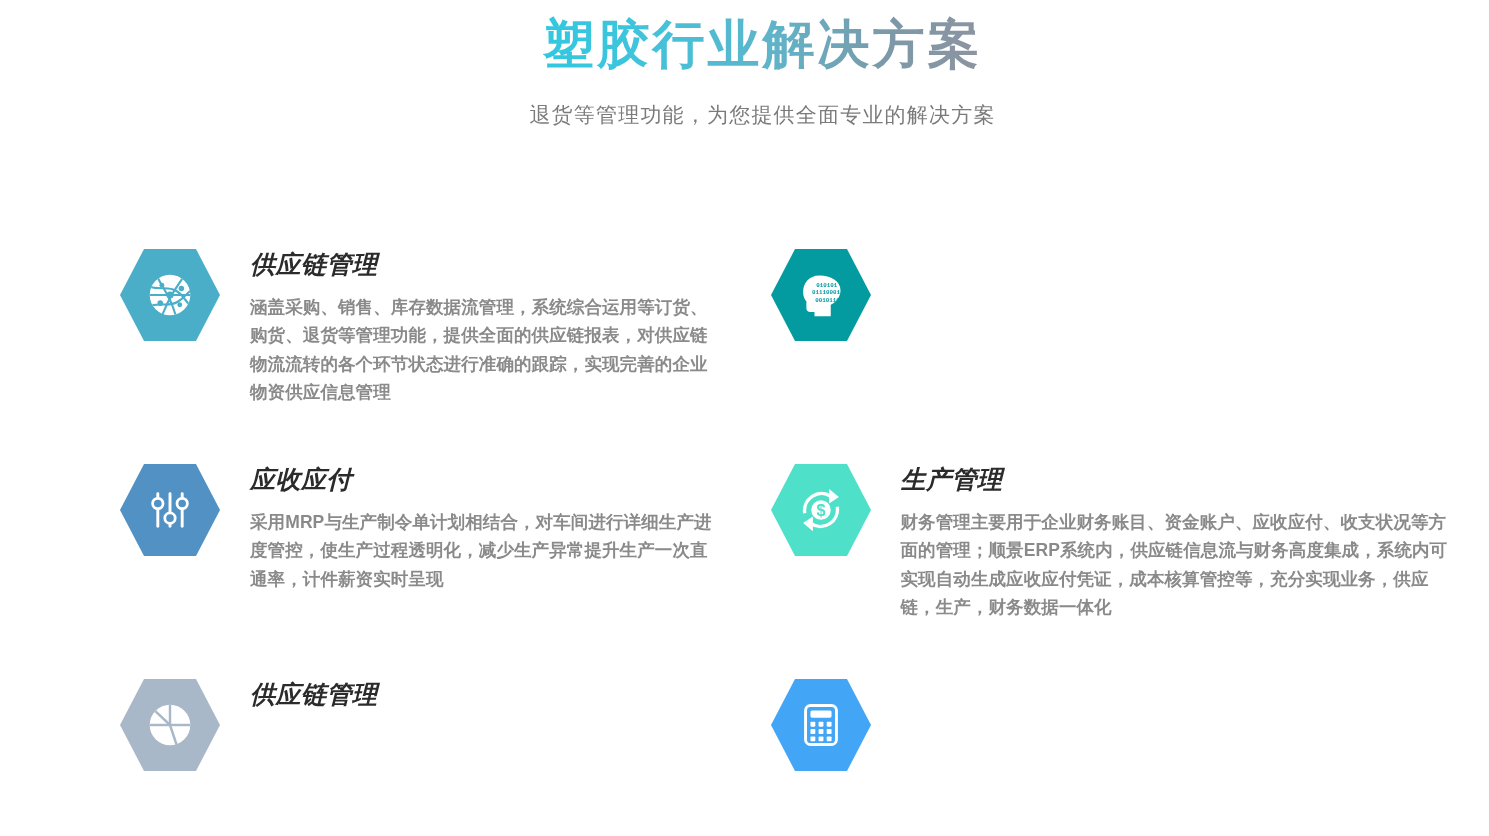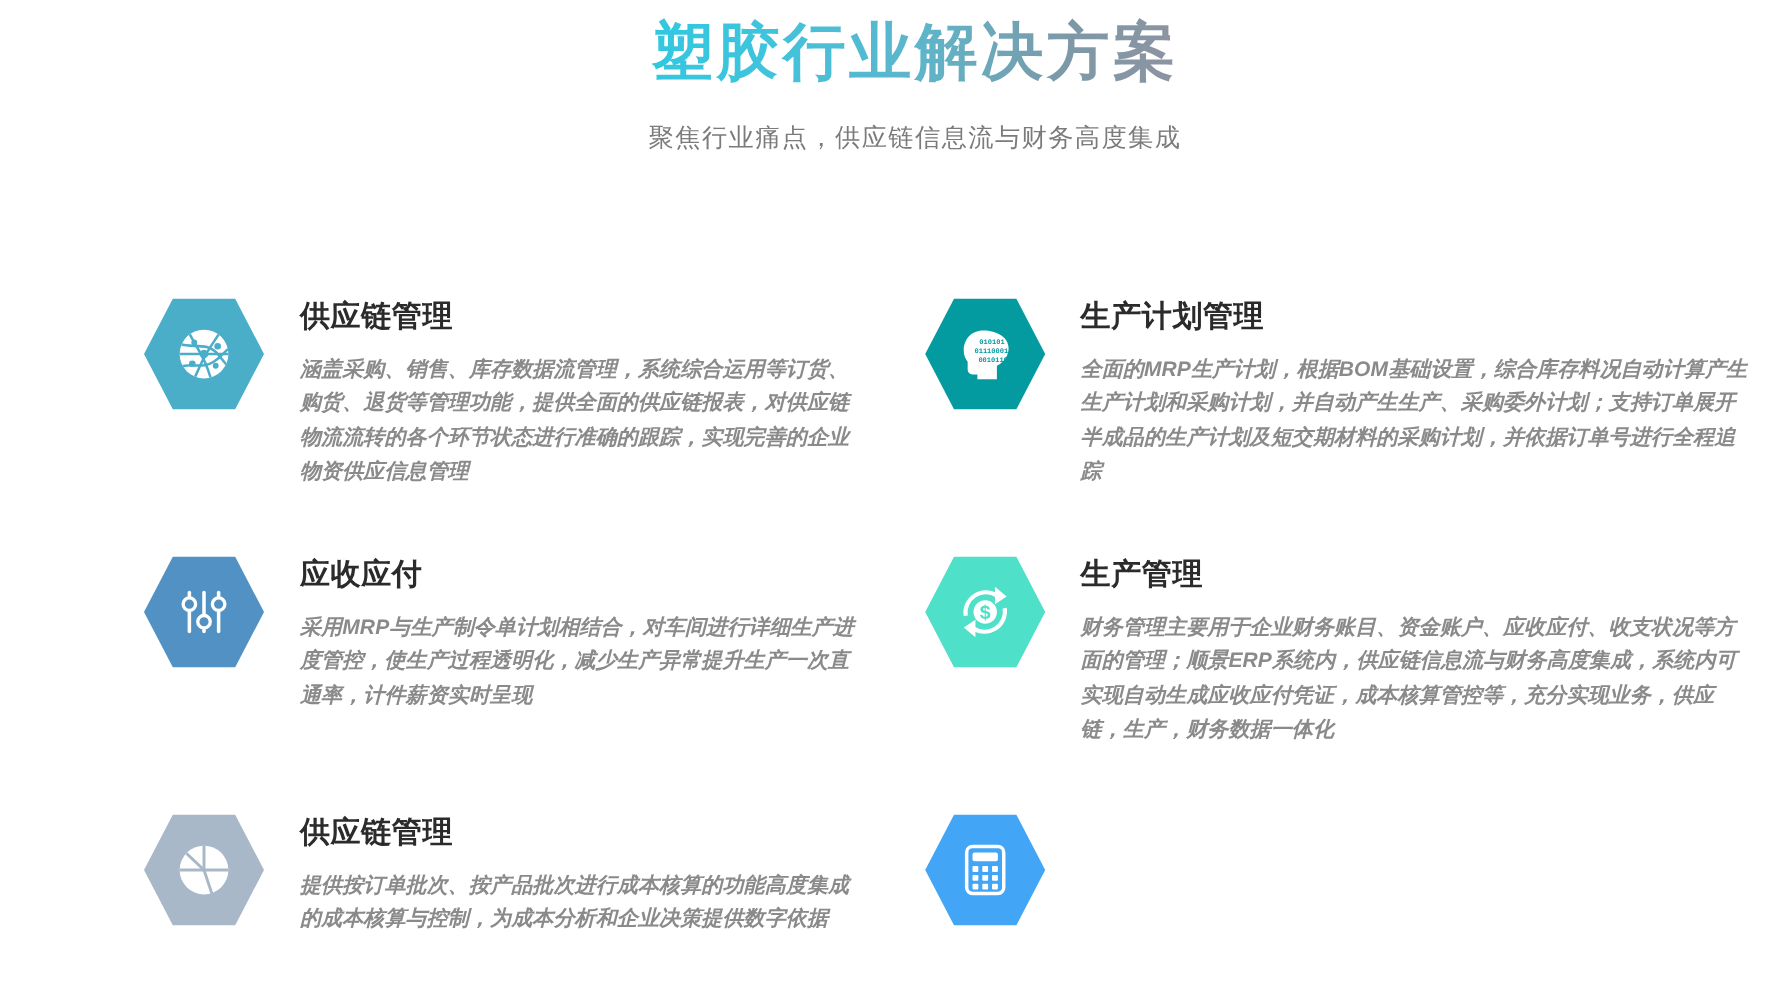--- a/index.html
+++ b/index.html
@@ -102,44 +102,44 @@
     padding-top: 6px;
     max-width: 472px;
   }
 
   .card-title {
     font-size: 25px;
     font-weight: bold;
     color: #2b2b2b;
     letter-spacing: 0.5px;
     line-height: 1.2;
+    font-style: italic;
   }
 
   .card-desc {
     margin-top: 14px;
     font-size: 17.5px;
     line-height: 1.62;
     color: #8a8a8a;
     font-weight: bold;
     letter-spacing: 0.1px;
-    font-style: italic;
   }
 
   .features > .feature-card:nth-child(even) .card-text {
     max-width: 556px;
   }
 </style>
 </head>
 <body>
 
 <div class="page">
 
   <div class="header">
     <div class="page-title">塑胶行业解决方案</div>
-    <div class="page-subtitle">聚焦行业痛点，供应链信息流与财务高度集成</div>
+    <div class="page-subtitle">退货等管理功能，为您提供全面专业的解决方案</div>
   </div>
 
   <div class="features">
 
     <div class="feature-card">
       <div class="hex-wrap">
         <svg class="hex" viewBox="0 0 104 96">
           <polygon points="26,2 78,2 102,48 78,94 26,94 2,48" fill="#4BAEC8"></polygon>
         </svg>
         <svg class="icon-svg" viewBox="0 0 64 64">
@@ -179,24 +179,20 @@
         </svg>
         <svg class="icon-svg" viewBox="0 0 64 64">
           <path d="M30 8 C 17 8, 10 18, 10 28 C 10 34, 12 37, 14 40 L 14 48 C 14 51, 16 53, 19 53 L 24 53 L 24 58 L 44 58 L 44 44 C 52 40, 56 33, 56 26 C 56 15, 44 8, 30 8 Z" fill="#ffffff"></path>
           <g fill="#049BA0" font-family="'Liberation Mono', monospace" font-size="7.2" font-weight="bold">
             <text x="26" y="22">010101</text>
             <text x="21" y="31">01110001</text>
             <text x="25" y="40">0010110</text>
           </g>
         </svg>
       </div>
-      <div class="card-text">
-        <div class="card-title">生产计划管理</div>
-        <div class="card-desc">全面的MRP生产计划，根据BOM基础设置，综合库存料况自动计算产生生产计划和采购计划，并自动产生生产、采购委外计划；支持订单展开半成品的生产计划及短交期材料的采购计划，并依据订单号进行全程追踪</div>
-      </div>
     </div>
 
     <div class="feature-card">
       <div class="hex-wrap">
         <svg class="hex" viewBox="0 0 104 96">
           <polygon points="26,2 78,2 102,48 78,94 26,94 2,48" fill="#5191C4"></polygon>
         </svg>
         <svg class="icon-svg" viewBox="0 0 64 64">
           <g fill="none" stroke="#ffffff" stroke-width="3.6" stroke-linecap="round">
             <path d="M17 12 L17 52"></path>
@@ -249,21 +245,20 @@
             <path d="M32 32 L32 7"></path>
             <path d="M32 32 L14 15"></path>
             <path d="M32 32 L7 32"></path>
             <path d="M32 32 L57 32"></path>
             <path d="M32 32 L40 56"></path>
           </g>
         </svg>
       </div>
       <div class="card-text">
         <div class="card-title">供应链管理</div>
-        <div class="card-desc">提供按订单批次、按产品批次进行成本核算的功能高度集成的成本核算与控制，为成本分析和企业决策提供数字依据</div>
       </div>
     </div>
 
     <div class="feature-card">
       <div class="hex-wrap">
         <svg class="hex" viewBox="0 0 104 96">
           <polygon points="26,2 78,2 102,48 78,94 26,94 2,48" fill="#42A5F5"></polygon>
         </svg>
         <svg class="icon-svg" viewBox="0 0 64 64">
           <rect x="13" y="8" width="38" height="48" rx="6" ry="6" fill="none" stroke="#ffffff" stroke-width="3.6"></rect>

